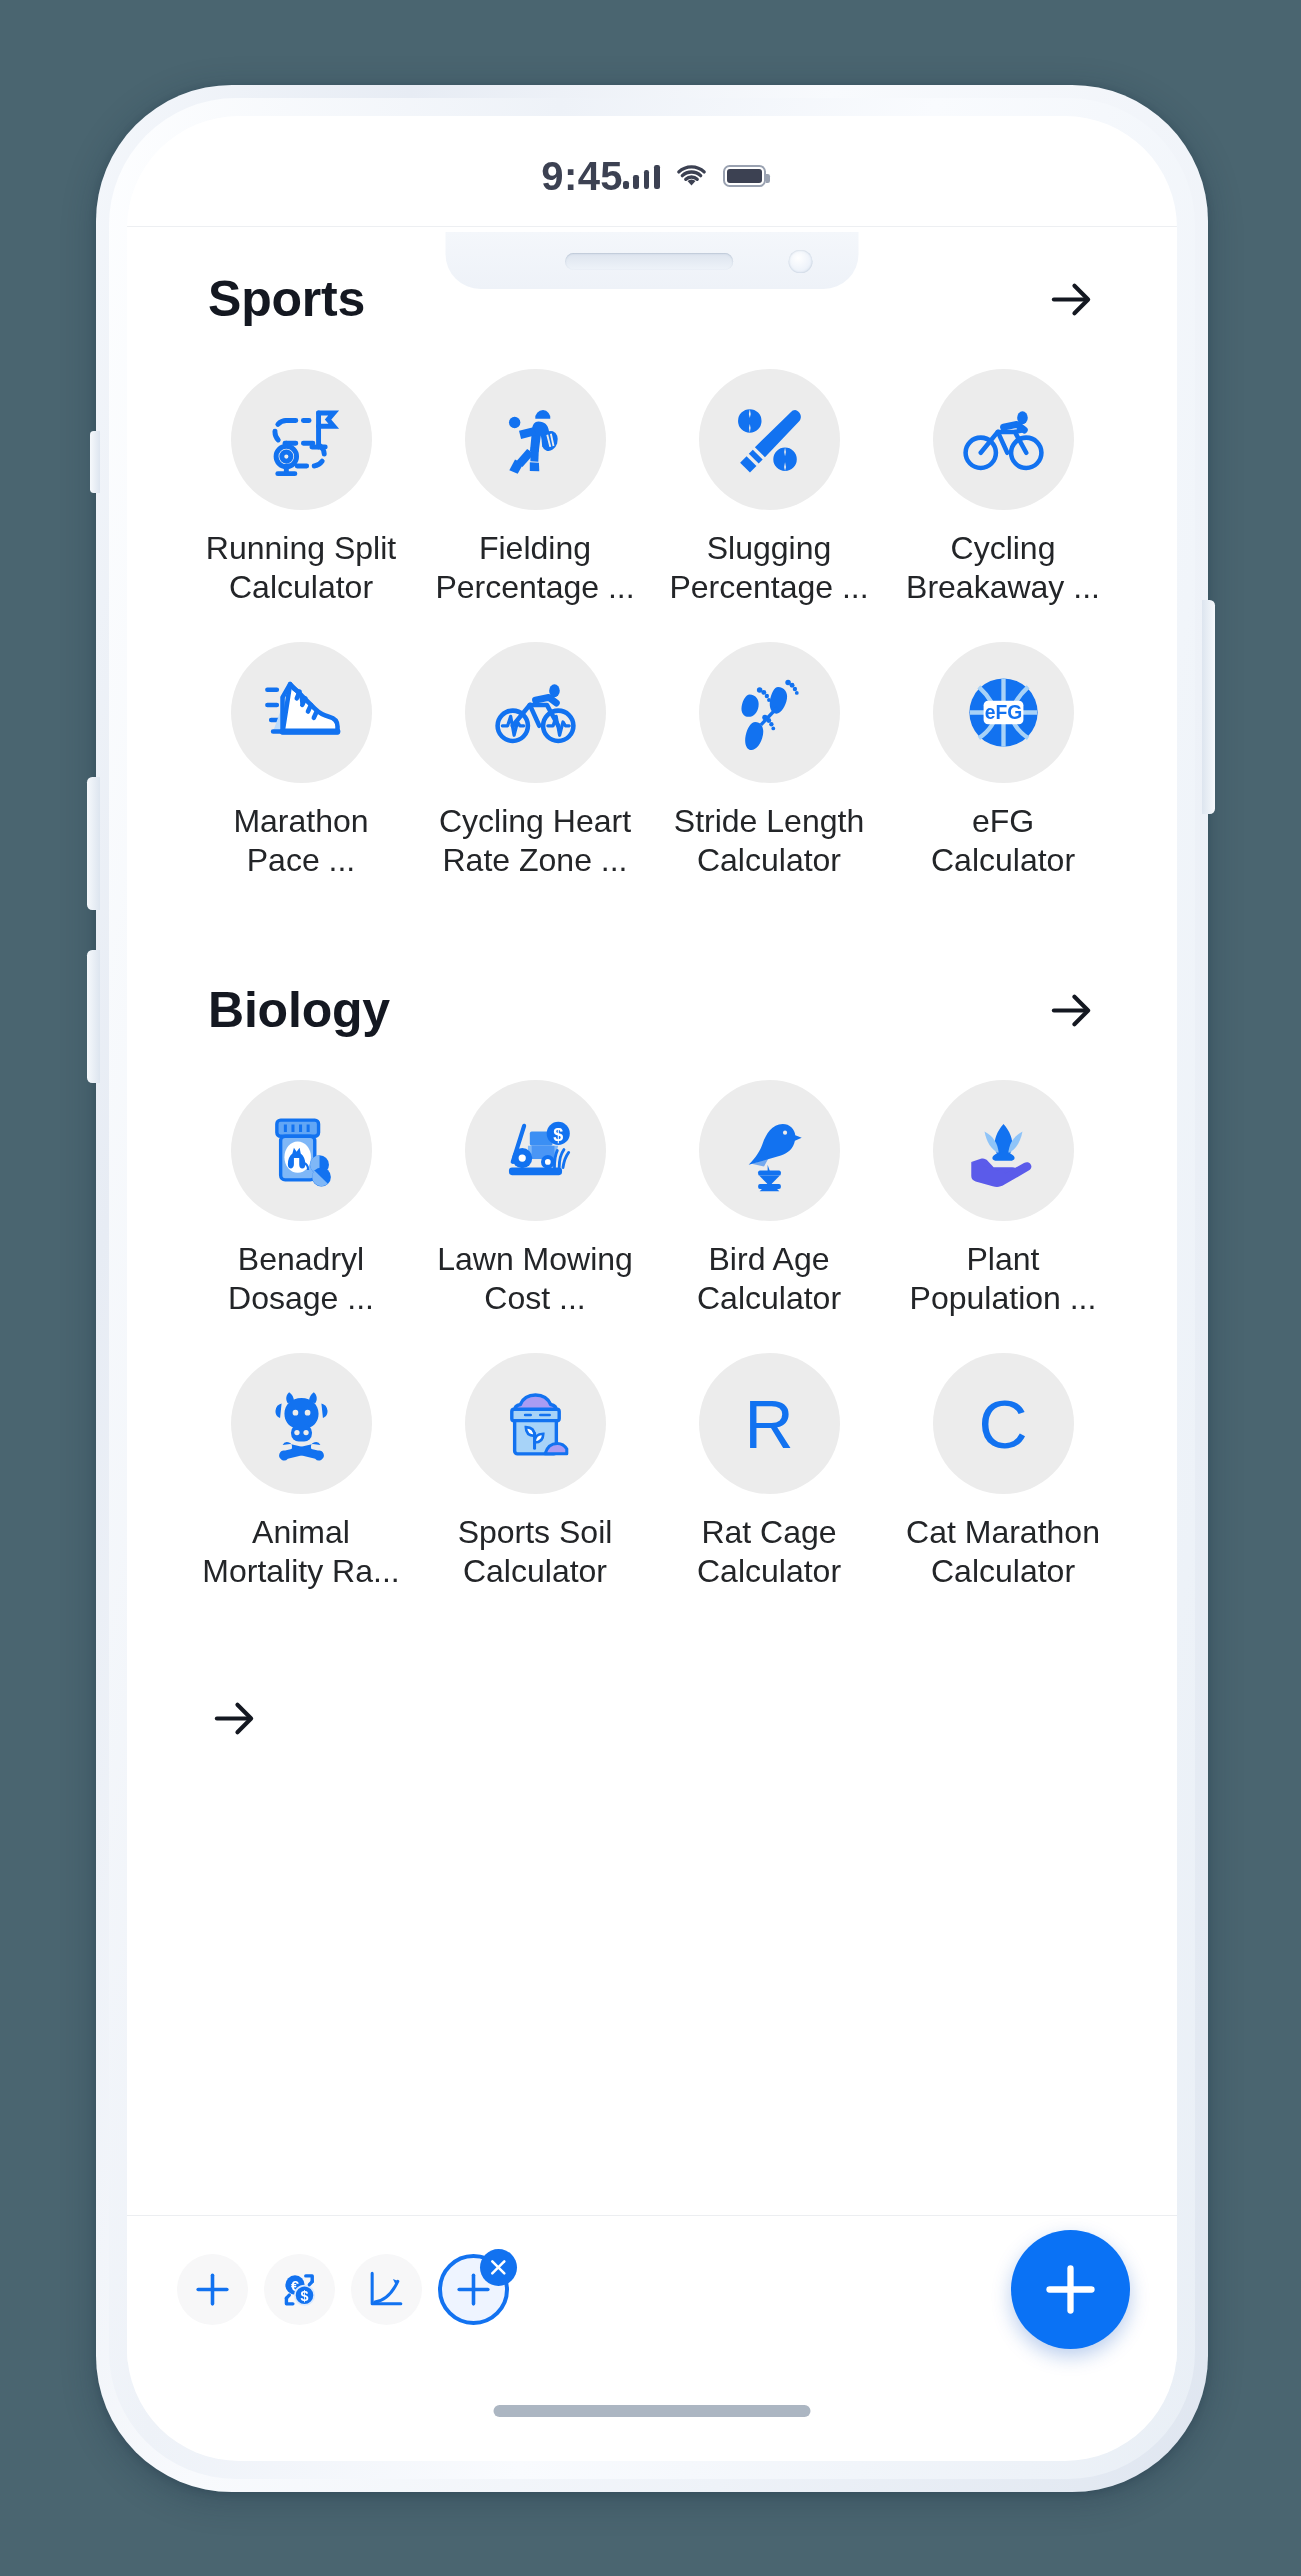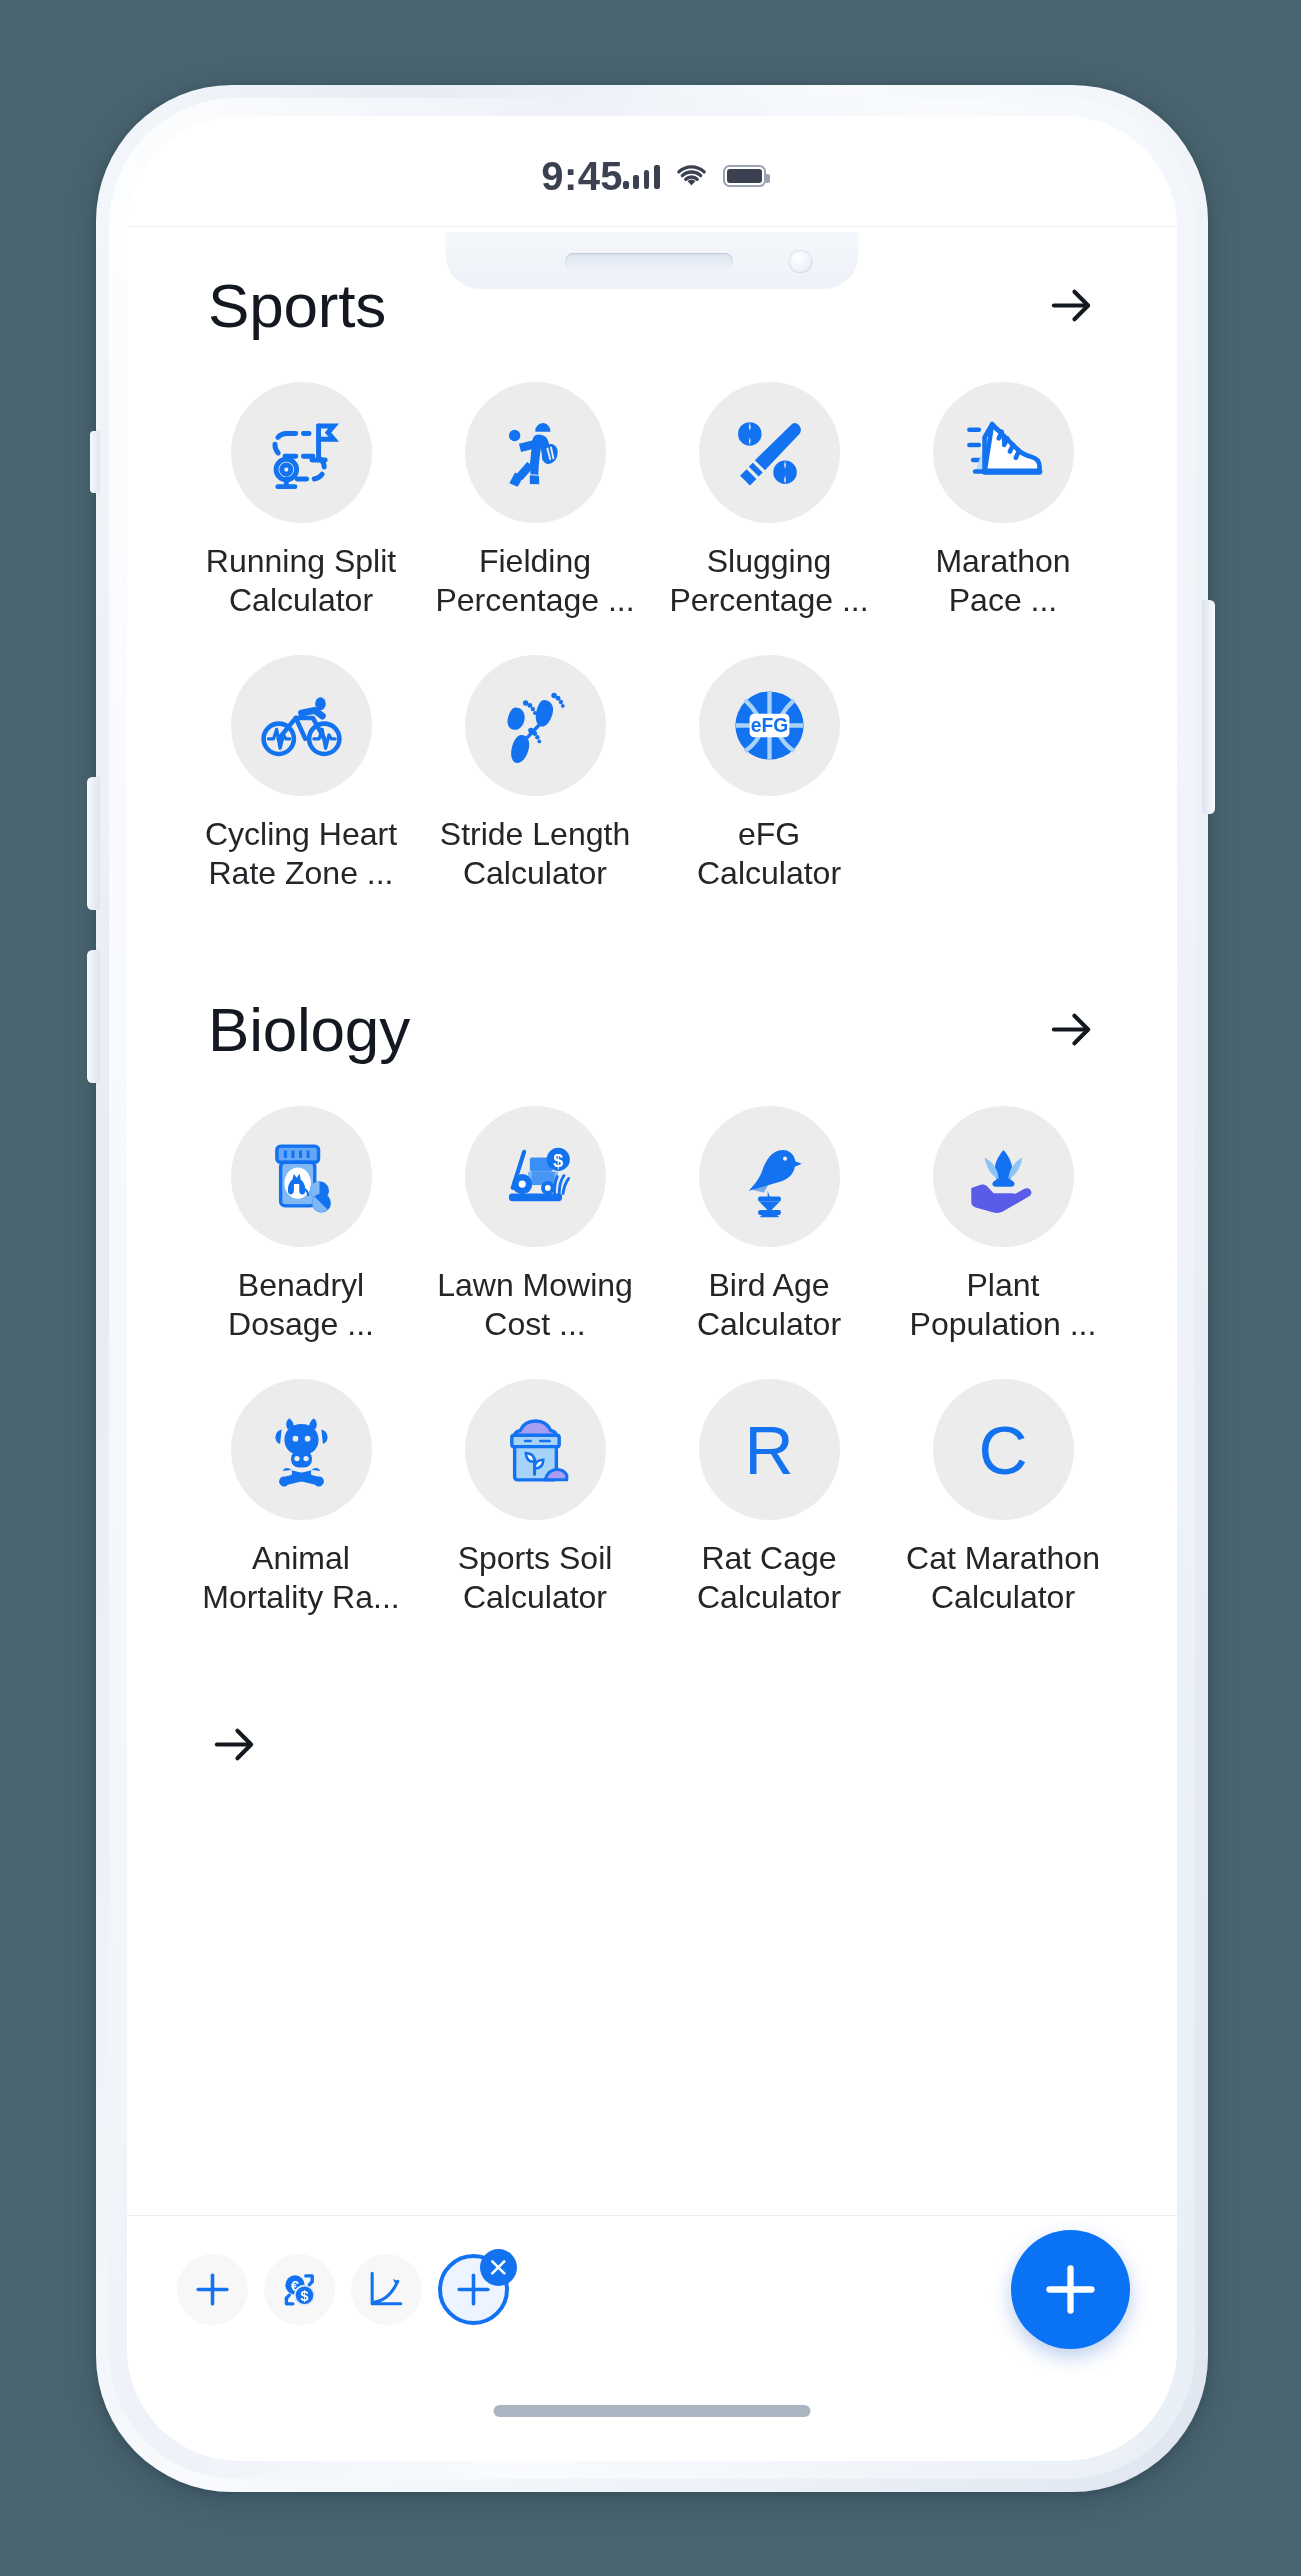--- a/index.html
+++ b/index.html
@@ -152,22 +152,22 @@
 
   .section { padding: 0 0 0 0; }
 
   .section-header {
     display: flex;
     align-items: center;
     justify-content: space-between;
     padding: 43px 80px 0 81px;
   }
   .section-title {
-    font-size: 62px;
-    font-weight: 400;
+    font-size: 50px;
+    font-weight: 700;
     color: #141821;
     letter-spacing: -0.2px;
   }
   .arrow-btn {
     width: 52px; height: 52px;
     display: flex; align-items: center; justify-content: center;
     color: #141821;
   }
   .arrow-btn svg { width: 47px; height: 47px; display: block; }
 
@@ -380,20 +380,35 @@
                   <path d="M13.6 20.4 a4.5 5.4 0 0 0 0 -4.6 a4.5 5.4 0 0 0 0 4.6z" fill="#ececec"></path>
                   <path d="M32.2 28.2 a6.2 6.2 0 0 1 6.2 6.2 a6.2 6.2 0 0 1 -6.2 6.2 a6.2 6.2 0 0 1 -6.2 -6.2 a6.2 6.2 0 0 1 6.2 -6.2 z"></path>
                   <path d="M32.2 28.2 a4.5 5.4 0 0 0 0 4.6 a4.5 5.4 0 0 0 0 -4.6z" fill="#ececec"></path>
                   <path d="M32.2 40.6 a4.5 5.4 0 0 0 0 -4.6 a4.5 5.4 0 0 0 0 4.6z" fill="#ececec"></path>
                 </svg>
               </div>
               <div class="tile-label">Slugging
 Percentage ...</div>
             </div>
 
+            <div class="tile">
+              <div class="tile-icon">
+                <svg viewBox="0 0 48 48" fill="none" stroke="#1272f0" stroke-width="2.4">
+                  <circle cx="12" cy="31" r="8"></circle>
+                  <circle cx="36" cy="31" r="8"></circle>
+                  <ellipse cx="34" cy="12.5" rx="2.8" ry="3.4" fill="#1272f0" stroke="none"></ellipse>
+                  <path d="M12 31 L21 20 L30 20 L36 31" stroke-linecap="round" stroke-linejoin="round"></path>
+                  <path d="M21 20 L26 31" stroke-linecap="round"></path>
+                  <path d="M24 17.5 L31 16 L35 19" stroke-linecap="round" stroke-linejoin="round" stroke-width="3.6"></path>
+                  <path d="M30 20 L35 19" stroke-linecap="round"></path>
+                </svg>
+              </div>
+              <div class="tile-label">Cycling
+Breakaway ...</div>
+            </div>
 
             <div class="tile">
               <div class="tile-icon">
                 <svg viewBox="0 0 48 48" fill="none" stroke="#1272f0" stroke-width="2.4" stroke-linecap="round" stroke-linejoin="round">
                   <path d="M6 12 h5 M6 20 h5 M8 28 h8"></path>
                   <path d="M18 9 L31 22 c2 2 4.5 3.5 7.5 4.2 c3 .7 4.5 2.3 4.5 5.2 v3.1 H14 z" fill="#ffffff"></path>
                   <path d="M18 9 L14 16 L14 34 L9 34" fill="#bddcfb" stroke="#1272f0"></path>
                   <path d="M14 34 h29" stroke-width="3"></path>
                   <path d="M23 13 l-1.5 3.6 M26 16.5 l-1.6 3.5 M29 20 l-1.6 3.5 M32 23.5 l-1.5 3.3"></path>
                   <path d="M20 11.5 c3 1.5 4.5 4 4.5 7.5"></path>

